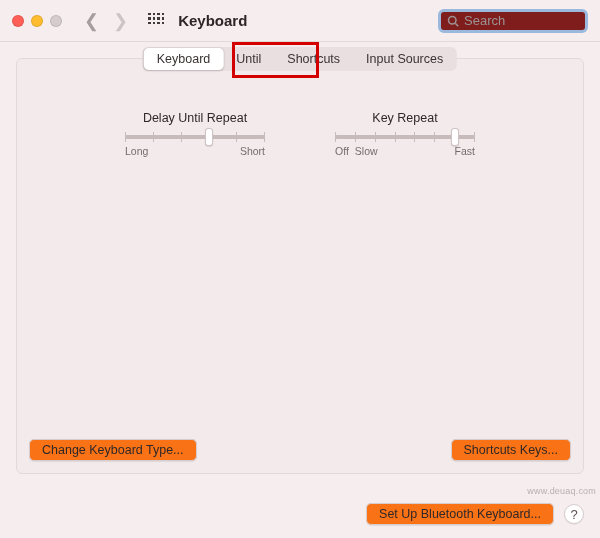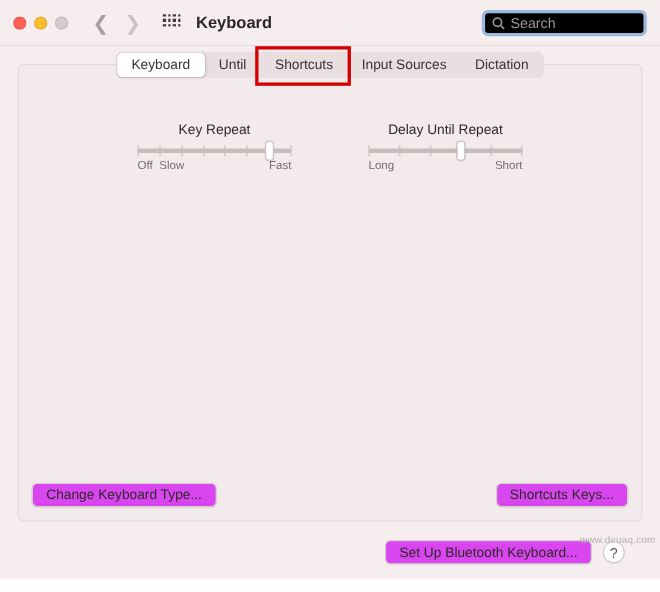--- a/index.html
+++ b/index.html
@@ -32,21 +32,21 @@
   .apps-icon i { background: #3f3a3b; display: block; width: 2.5px; height: 2.5px; }
 
   .window-title { font-size: 15px; font-weight: 600; color: #2c2627; }
 
   .spacer { flex: 1; }
 
   .search {
     width: 150px; height: 24px;
     border: 3px solid #9bb9dd;
     border-radius: 6px;
-    background: #000000;
+    background: #7f1d1d;
     display: flex; align-items: center;
     padding: 0 6px; gap: 5px;
     color: #9c9293;
   }
   .search svg { width: 12px; height: 12px; fill: none; stroke: #9c9293; stroke-width: 2; }
   .search span { font-size: 13px; }
 
   
   .content {
     position: absolute;
@@ -128,37 +128,37 @@
   }
 
   
   .panel-buttons {
     position: absolute;
     bottom: 12px; left: 12px; right: 12px;
     display: flex; justify-content: space-between;
   }
 
   .mac-btn {
-    background: #d946ef;
+    background: #f97316;
     border: 1px solid #d8cdce;
     border-radius: 5px;
     padding: 3px 12px;
     font-size: 12.5px;
     color: #2f2728;
     box-shadow: 0 0.5px 1px rgba(0,0,0,0.08);
     cursor: default;
   }
 
   
   .footer {
-    position: absolute; bottom: 12px; left: 0; right: 0;
+    position: absolute; bottom: 0; left: 0; right: 0;
     height: 48px;
     background: #f5edee;
     display: flex; align-items: center; justify-content: flex-end;
-    padding: 0 32px; gap: 10px;
+    padding: 0 16px; gap: 10px;
   }
   .help-btn {
     width: 20px; height: 20px; border-radius: 50%;
     background: #fff; border: 1px solid #d8cdce;
     display: flex; align-items: center; justify-content: center;
     font-size: 13px; color: #5b5152;
     box-shadow: 0 0.5px 1px rgba(0,0,0,0.1);
   }
 
   .watermark {
@@ -207,24 +207,42 @@
 </div>
 
 <div class="content">
   <div class="panel">
 
     <div class="tabs">
       <div class="tab active">Keyboard</div>
       <div class="tab">Until</div>
       <div class="tab" id="tab-shortcuts">Shortcuts</div>
       <div class="tab">Input Sources</div>
-      <div class="tab">Dictation</div>
     </div>
 
     <div class="sliders">
+
+      <div class="slider-group">
+        <div class="slider-title">Delay Until Repeat</div>
+        <div class="slider-track" id="dr-track" style="width: 140px;">
+          <div class="slider-ticks" id="dr-ticks">
+              <i></i>
+              <i></i>
+              <i></i>
+              <i></i>
+              <i></i>
+              <i></i>
+            </div>
+          <div class="slider-thumb" id="dr-thumb" style="left: 60%;"></div>
+        </div>
+        <div class="slider-labels" id="dr-labels" style="width: 140px;">
+          <span>Long</span>
+          <span>Short</span>
+        </div>
+      </div>
 
       <div class="slider-group">
         <div class="slider-title">Key Repeat</div>
         <div class="slider-track" id="kr-track" style="width: 140px;">
           <div class="slider-ticks" id="kr-ticks">
               <i></i>
               <i></i>
               <i></i>
               <i></i>
               <i></i>
@@ -236,39 +254,20 @@
         </div>
         <div class="slider-labels" id="kr-labels" style="width: 140px;">
           <span style="display:flex;gap:6px">
             <span>Off</span>
             <span>Slow</span>
           </span>
           <span>Fast</span>
         </div>
       </div>
 
-      <div class="slider-group">
-        <div class="slider-title">Delay Until Repeat</div>
-        <div class="slider-track" id="dr-track" style="width: 140px;">
-          <div class="slider-ticks" id="dr-ticks">
-              <i></i>
-              <i></i>
-              <i></i>
-              <i></i>
-              <i></i>
-              <i></i>
-            </div>
-          <div class="slider-thumb" id="dr-thumb" style="left: 60%;"></div>
-        </div>
-        <div class="slider-labels" id="dr-labels" style="width: 140px;">
-          <span>Long</span>
-          <span>Short</span>
-        </div>
-      </div>
-
     </div>
 
     <div class="panel-buttons">
       <button class="mac-btn">Change Keyboard Type...</button>
       <button class="mac-btn">Shortcuts Keys...</button>
     </div>
 
   </div>
 </div>
 

